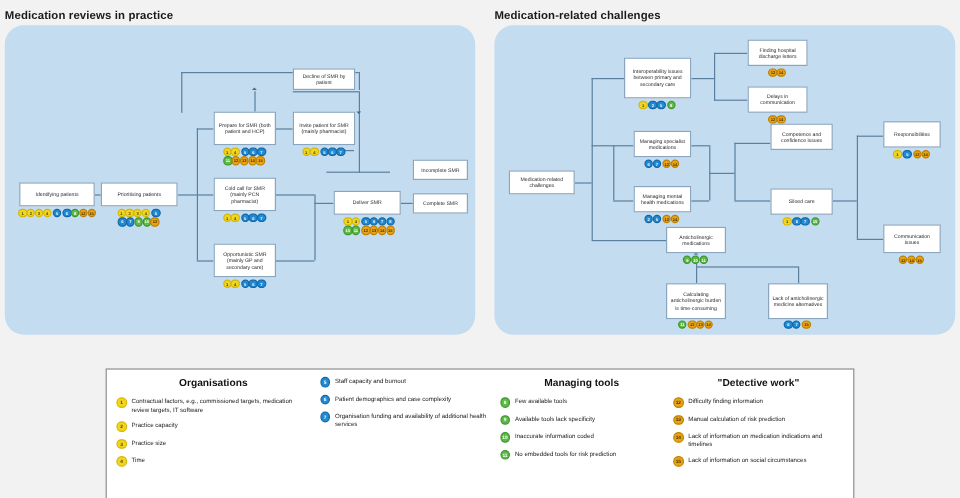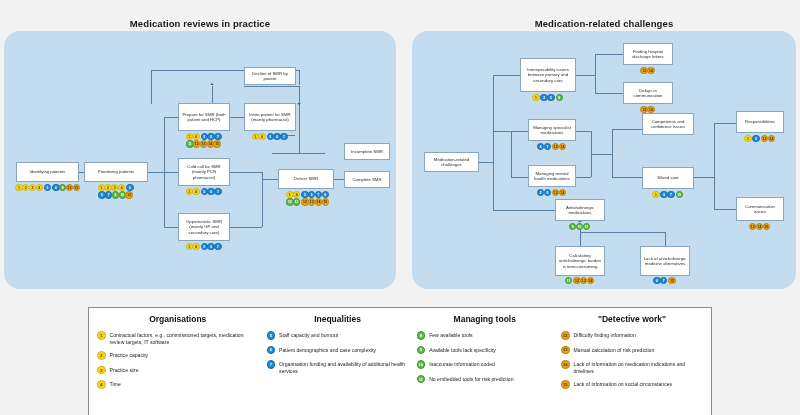--- a/index.html
+++ b/index.html
@@ -10,26 +10,25 @@
     overflow:hidden;
   }
   .page{position:relative;width:800px;height:415px;}
 
   
   .panel{position:absolute;top:0;}
   .panel.left{left:4px;width:392px;}
   .panel.right{left:412px;width:384px;}
 
   .panel-title{
-    text-align:center;
     font-size:9.5px;
     font-weight:bold;
     color:#1a1a1a;
     letter-spacing:.1px;
-    padding-top:18px;
+    padding-top:8px;
     height:13px;
     line-height:11px;
   }
   .canvas{
     position:relative;
     background:#c3dcf0;
     border-radius:16px;
     height:258px;
     overflow:hidden;
   }
@@ -591,21 +590,20 @@
         <div class="bdg y">3</div>
         <div class="ltext">Practice size</div>
       </div>
       <div class="litem">
         <div class="bdg y">4</div>
         <div class="ltext">Time</div>
       </div>
     </div>
 
     <div class="lcol c2">
-      <div class="lhead">Inequalities</div>
       <div class="litem">
         <div class="bdg b">5</div>
         <div class="ltext">Staff capacity and burnout</div>
       </div>
       <div class="litem">
         <div class="bdg b">6</div>
         <div class="ltext">Patient demographics and case complexity</div>
       </div>
       <div class="litem">
         <div class="bdg b">7</div>

